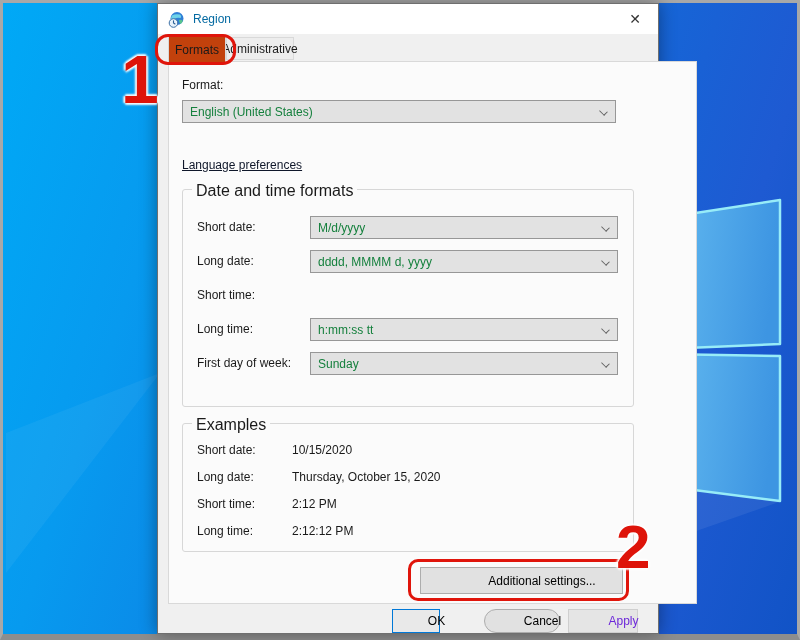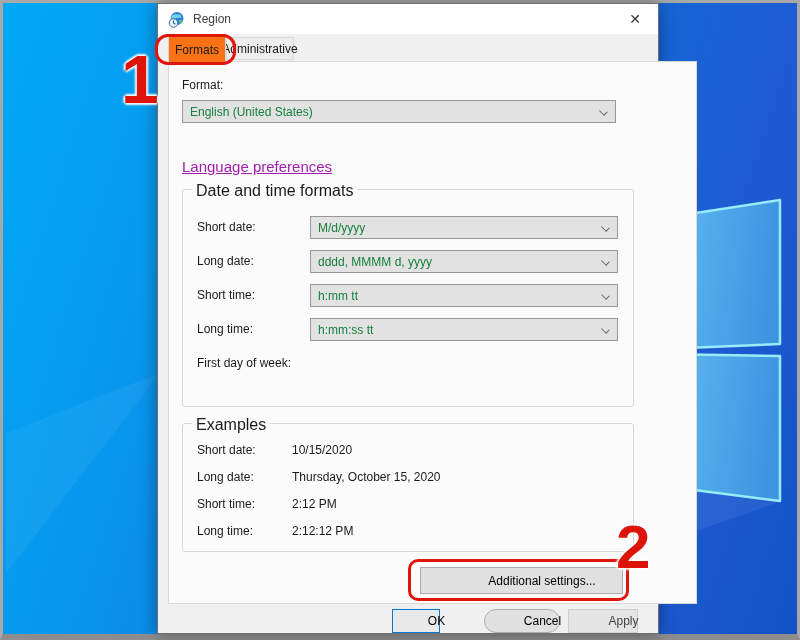--- a/index.html
+++ b/index.html
@@ -14,55 +14,55 @@
              background:linear-gradient(108deg,#00a9f6 0%,#079aef 22%,#0c86e6 40%,#1468d8 62%,#1e5ad2 82%,#1153c6 100%); }
   .wallpaper-svg { position:absolute; left:0; top:0; pointer-events:none; }
 
   
   .dialog { position:absolute; left:154px; top:0px; width:502px; height:631px;
             background:#f0f0f0; border:1px solid #6f6f6f;
             box-shadow:0 0 16px rgba(0,0,0,.38); }
   .titlebar { position:absolute; left:0; top:0; width:100%; height:30px; background:#ffffff;
               display:flex; align-items:center; }
   .titlebar .app-icon { margin-left:10px; width:17px; height:17px; flex:0 0 auto; }
-  .titlebar .title { margin-left:8px; font-size:12px; color:#404040; }
+  .titlebar .title { margin-left:8px; font-size:12px; color:#0369a1; }
   .close-btn { position:absolute; right:6px; top:0; width:34px; height:30px;
                display:flex; align-items:center; justify-content:center;
                font-size:14px; color:#333; cursor:pointer; }
 
   
   .tab { position:absolute; height:23px; top:33px; display:flex; align-items:center;
          justify-content:center; font-size:12px; cursor:pointer; }
-  .tab.active { left:10px; width:58px; background:#f97316; border:1px solid #d9d9d9;
+  .tab.active { left:10px; width:58px; background:#c2410c; border:1px solid #d9d9d9;
                 border-bottom:none; z-index:3; height:26px; top:32px; }
   .tab.inactive { left:68px; width:68px; background:#ededed; border:1px solid #d9d9d9; z-index:1; }
 
   .page { position:absolute; left:10px; top:57px; width:529px; height:543px;
           background:#fbfbfb; border:1px solid #d9d9d9; z-index:2; }
 
   .lbl { position:absolute; font-size:12px; color:#1a1a1a; white-space:nowrap; }
 
   .combo { position:absolute; height:23px; background:#e2e2e2; border:1px solid #979797;
            display:flex; align-items:center; padding-left:7px; font-size:12px; color:#15803d;
            cursor:default; }
   .combo .chev { position:absolute; right:8px; top:7px; width:7px; height:7px;
                  border-right:1.5px solid #606060; border-bottom:1.5px solid #606060;
                  transform:rotate(45deg) scale(1,.75); }
 
-  .link { position:absolute; color:#a21caf; text-decoration:underline; font-size:15px; cursor:pointer; }
+  .link { position:absolute; color:#0f172a; text-decoration:underline; font-size:12px; cursor:pointer; }
 
   .groupbox { position:absolute; border:1px solid #d7d7d7; border-radius:3px; }
   .groupbox .legend { position:absolute; top:-8px; left:9px; background:#fbfbfb;
                       padding:0 4px; font-size:16px; color:#1a1a1a; white-space:nowrap; }
 
   .btn { position:absolute; background:#e1e1e1; border:1px solid #adadad;
          display:flex; align-items:center; justify-content:center;
          font-size:12px; color:#000; cursor:pointer;padding-left:41px; }
   .btn.default { border:1px solid #0078d7; background:#e9e9e9; }
-  .btn.disabled { background:#e5e5e5; border:1px solid #cfcfcf; color:#404040; cursor:default; }
+  .btn.disabled { background:#e5e5e5; border:1px solid #cfcfcf; color:#6d28d9; cursor:default; }
 
   
   .hl-rect { position:absolute; border:3px solid #e0150b; border-radius:13px;
              pointer-events:none; z-index:10; }
   .step-num { position:absolute; font-weight:bold; color:#de140a; z-index:11;
               font-family:"Liberation Sans","DejaVu Sans",sans-serif;
               text-shadow:-2px 0 2px rgba(255,255,255,.9), 2px 0 2px rgba(255,255,255,.9),
                           0 -2px 2px rgba(255,255,255,.9), 0 2px 2px rgba(255,255,255,.9);
               pointer-events:none; line-height:1; }
   .step-1 { left:118px; top:42px; font-size:68px; }
@@ -128,32 +128,32 @@
           <span class="chev"></span>
         </div>
 
         <div class="lbl" style="left:14px; top:64px;">Long date:</div>
         <div class="combo" style="left:127px; top:60px; width:308px;">
           <span>dddd, MMMM d, yyyy</span>
           <span class="chev"></span>
         </div>
 
         <div class="lbl" style="left:14px; top:98px;">Short time:</div>
-        <div class="combo" style="left:127px; top:94px; width:308px;">
-          <span>h:mm tt</span>
-          <span class="chev"></span>
-        </div>
 
         <div class="lbl" style="left:14px; top:132px;">Long time:</div>
         <div class="combo" style="left:127px; top:128px; width:308px;">
           <span>h:mm:ss tt</span>
           <span class="chev"></span>
         </div>
 
         <div class="lbl" style="left:14px; top:166px;">First day of week:</div>
+        <div class="combo" style="left:127px; top:162px; width:308px;">
+          <span>Sunday</span>
+          <span class="chev"></span>
+        </div>
       </div>
 
       <div class="groupbox" style="left:13px; top:361px; width:452px; height:129px;">
         <div class="legend">Examples</div>
 
         <div class="lbl" style="left:14px; top:19px;">Short date:</div>
         <div class="lbl" style="left:109px; top:19px;">10/15/2020</div>
 
         <div class="lbl" style="left:14px; top:46px;">Long date:</div>
         <div class="lbl" style="left:109px; top:46px;">Thursday, October 15, 2020</div>

